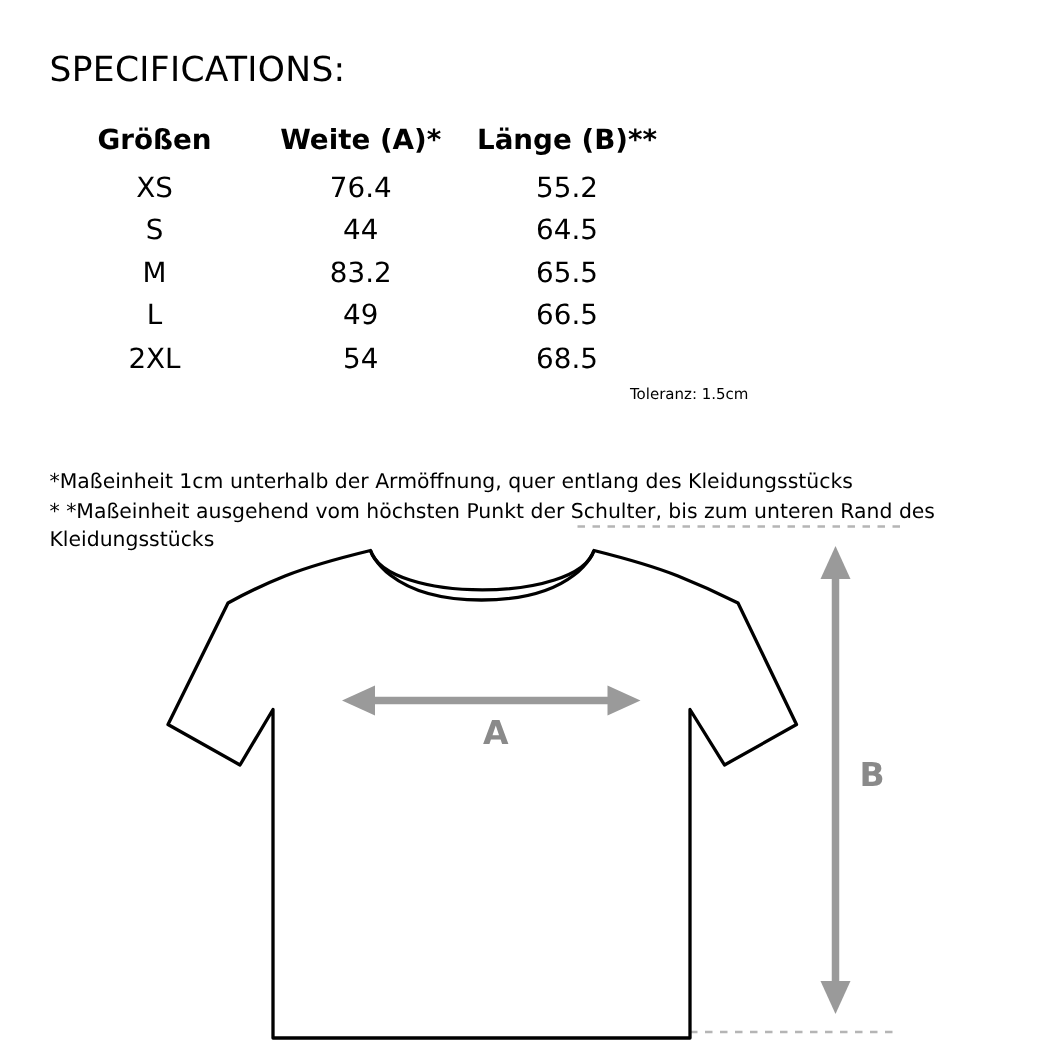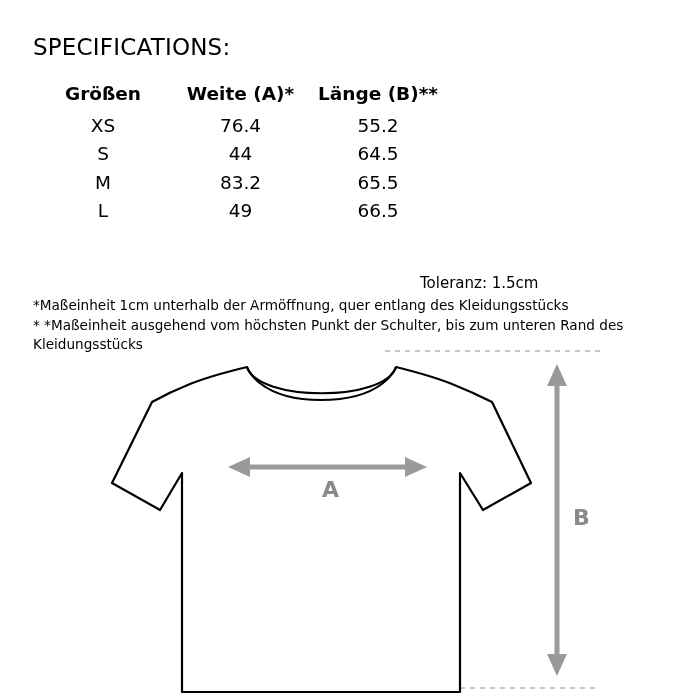--- a/index.html
+++ b/index.html
@@ -54,30 +54,30 @@
     padding-bottom: 10px;
     margin-top: 16px;
   }
   .col-size   { width: 140px; }
   .col-width  { width: 135px; margin-left: 12px; }
   .col-length { width: 140px; }
 
   .tolerance {
     position: absolute;
     left: 420px;
-    top: 274px;
-    font-size: 15px;
+    top: 258px;
+    font-size: 10px;
     text-align: right;
   }
 
   
   .footnotes {
     position: absolute;
     left: 33px;
-    top: 296px;
+    top: 312px;
     width: 630px;
     font-size: 13.6px;
     line-height: 1.45;
   }
   .footnotes div { white-space: pre-wrap; }
 
   
   .drawing {
     position: absolute;
     left: 0;
@@ -131,20 +131,25 @@
       <tr>
         <td>M</td>
         <td>83.2</td>
         <td>65.5</td>
       </tr>
       <tr>
         <td>L</td>
         <td>49</td>
         <td>66.5</td>
       </tr>
+      <tr>
+        <td>2XL</td>
+        <td>54</td>
+        <td>68.5</td>
+      </tr>
     </tbody>
   </table>
 
   <div class="tolerance">Toleranz:  1.5cm</div>
 
   <div class="footnotes">
     <div>*Maßeinheit 1cm unterhalb der Armöffnung, quer entlang des Kleidungsstücks</div>
     <div>* *Maßeinheit ausgehend vom höchsten Punkt der Schulter, bis zum unteren Rand des Kleidungsstücks</div>
   </div>
 

